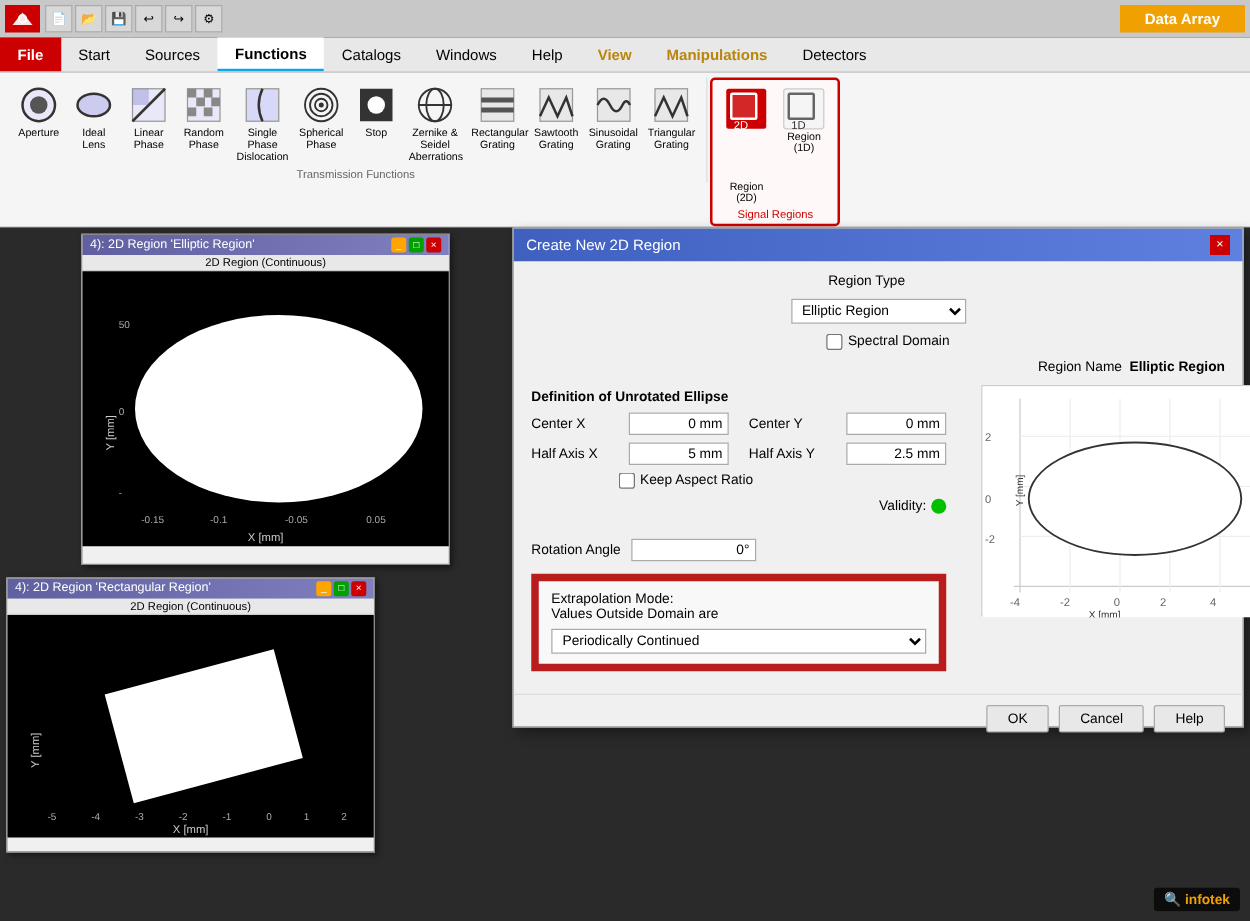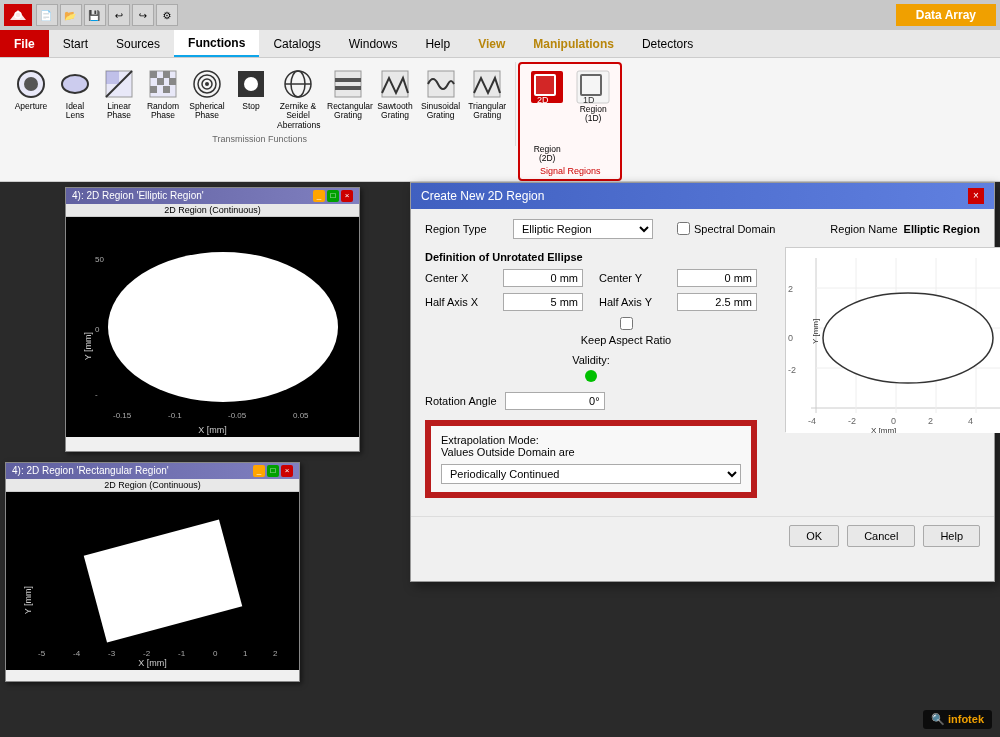--- a/index.html
+++ b/index.html
@@ -240,20 +240,21 @@
       justify-content: center;
     }
     .dialog-body {
       padding: 10px 14px;
     }
     .dialog-row {
       display: flex;
       align-items: center;
       margin-bottom: 8px;
       gap: 8px;
+      flex-direction: column;
     }
     .dialog-label {
       font-size: 11px;
       min-width: 80px;
     }
     .dialog-select {
       font-size: 11px;
       padding: 2px 4px;
       border: 1px solid #aaa;
       background: white;
@@ -281,23 +282,22 @@
       padding: 2px 4px;
       font-size: 11px;
       text-align: right;
       width: 80px;
     }
     .dialog-validity-row {
       display: flex;
       align-items: center;
       justify-content: flex-end;
       gap: 4px;
-      margin-bottom: 10px;
-      font-size: 11px;
-      flex-direction: column;
+      margin-bottom: 20px;
+      font-size: 11px;
     }
     .validity-dot {
       width: 12px;
       height: 12px;
       background: #00c000;
       border-radius: 50%;
     }
     .dialog-rotation-row {
       display: flex;
       align-items: center;
@@ -432,20 +432,29 @@
             <rect x="16" y="3" width="7" height="7" fill="#888"></rect>
             <rect x="10" y="10" width="7" height="7" fill="#888"></rect>
             <rect x="22" y="10" width="7" height="7" fill="#888"></rect>
             <rect x="3" y="18" width="7" height="7" fill="#888"></rect>
             <rect x="16" y="18" width="7" height="7" fill="#888"></rect>
           </svg>
         </div>
         <div class="btn-label">Random<br>Phase</div>
       </div>
 
+      <div class="ribbon-btn">
+        <div class="icon-box">
+          <svg width="32" height="32">
+            <rect x="3" y="3" width="26" height="26" fill="#d8d8f8" stroke="#999" stroke-width="1"></rect>
+            <path d="M16,3 Q10,16 16,29" stroke="#333" stroke-width="2" fill="none"></path>
+          </svg>
+        </div>
+        <div class="btn-label">Single Phase<br>Dislocation</div>
+      </div>
 
       <div class="ribbon-btn">
         <div class="icon-box">
           <svg width="32" height="32">
             <circle cx="16" cy="16" r="13" fill="none" stroke="#333" stroke-width="1.5"></circle>
             <circle cx="16" cy="16" r="9" fill="none" stroke="#333" stroke-width="1.5"></circle>
             <circle cx="16" cy="16" r="5" fill="none" stroke="#333" stroke-width="1.5"></circle>
             <circle cx="16" cy="16" r="2" fill="#333"></circle>
           </svg>
         </div>
@@ -650,21 +659,21 @@
             <input type="text" class="dialog-input" value="0 mm" style="">
           </div>
 
           <div class="dialog-field-row">
             <span class="dialog-field-label">Half Axis X</span>
             <input type="text" class="dialog-input" value="5 mm" style="">
             <span class="dialog-field-label" style="margin-left:8px;">Half Axis Y</span>
             <input type="text" class="dialog-input" value="2.5 mm" style="">
           </div>
 
-          <div style="display:flex;align-items:center;gap:4px;margin-bottom:8px;margin-left:70px;flex-direction:column;">
+          <div style="display:flex;align-items:center;gap:4px;margin-bottom:8px;margin-left:70px;">
             <input type="checkbox" style="">
             <span>Keep Aspect Ratio</span>
           </div>
 
           <div class="dialog-validity-row">
             <span>Validity:</span>
             <div class="validity-dot"></div>
           </div>
 
           <div class="dialog-rotation-row">

